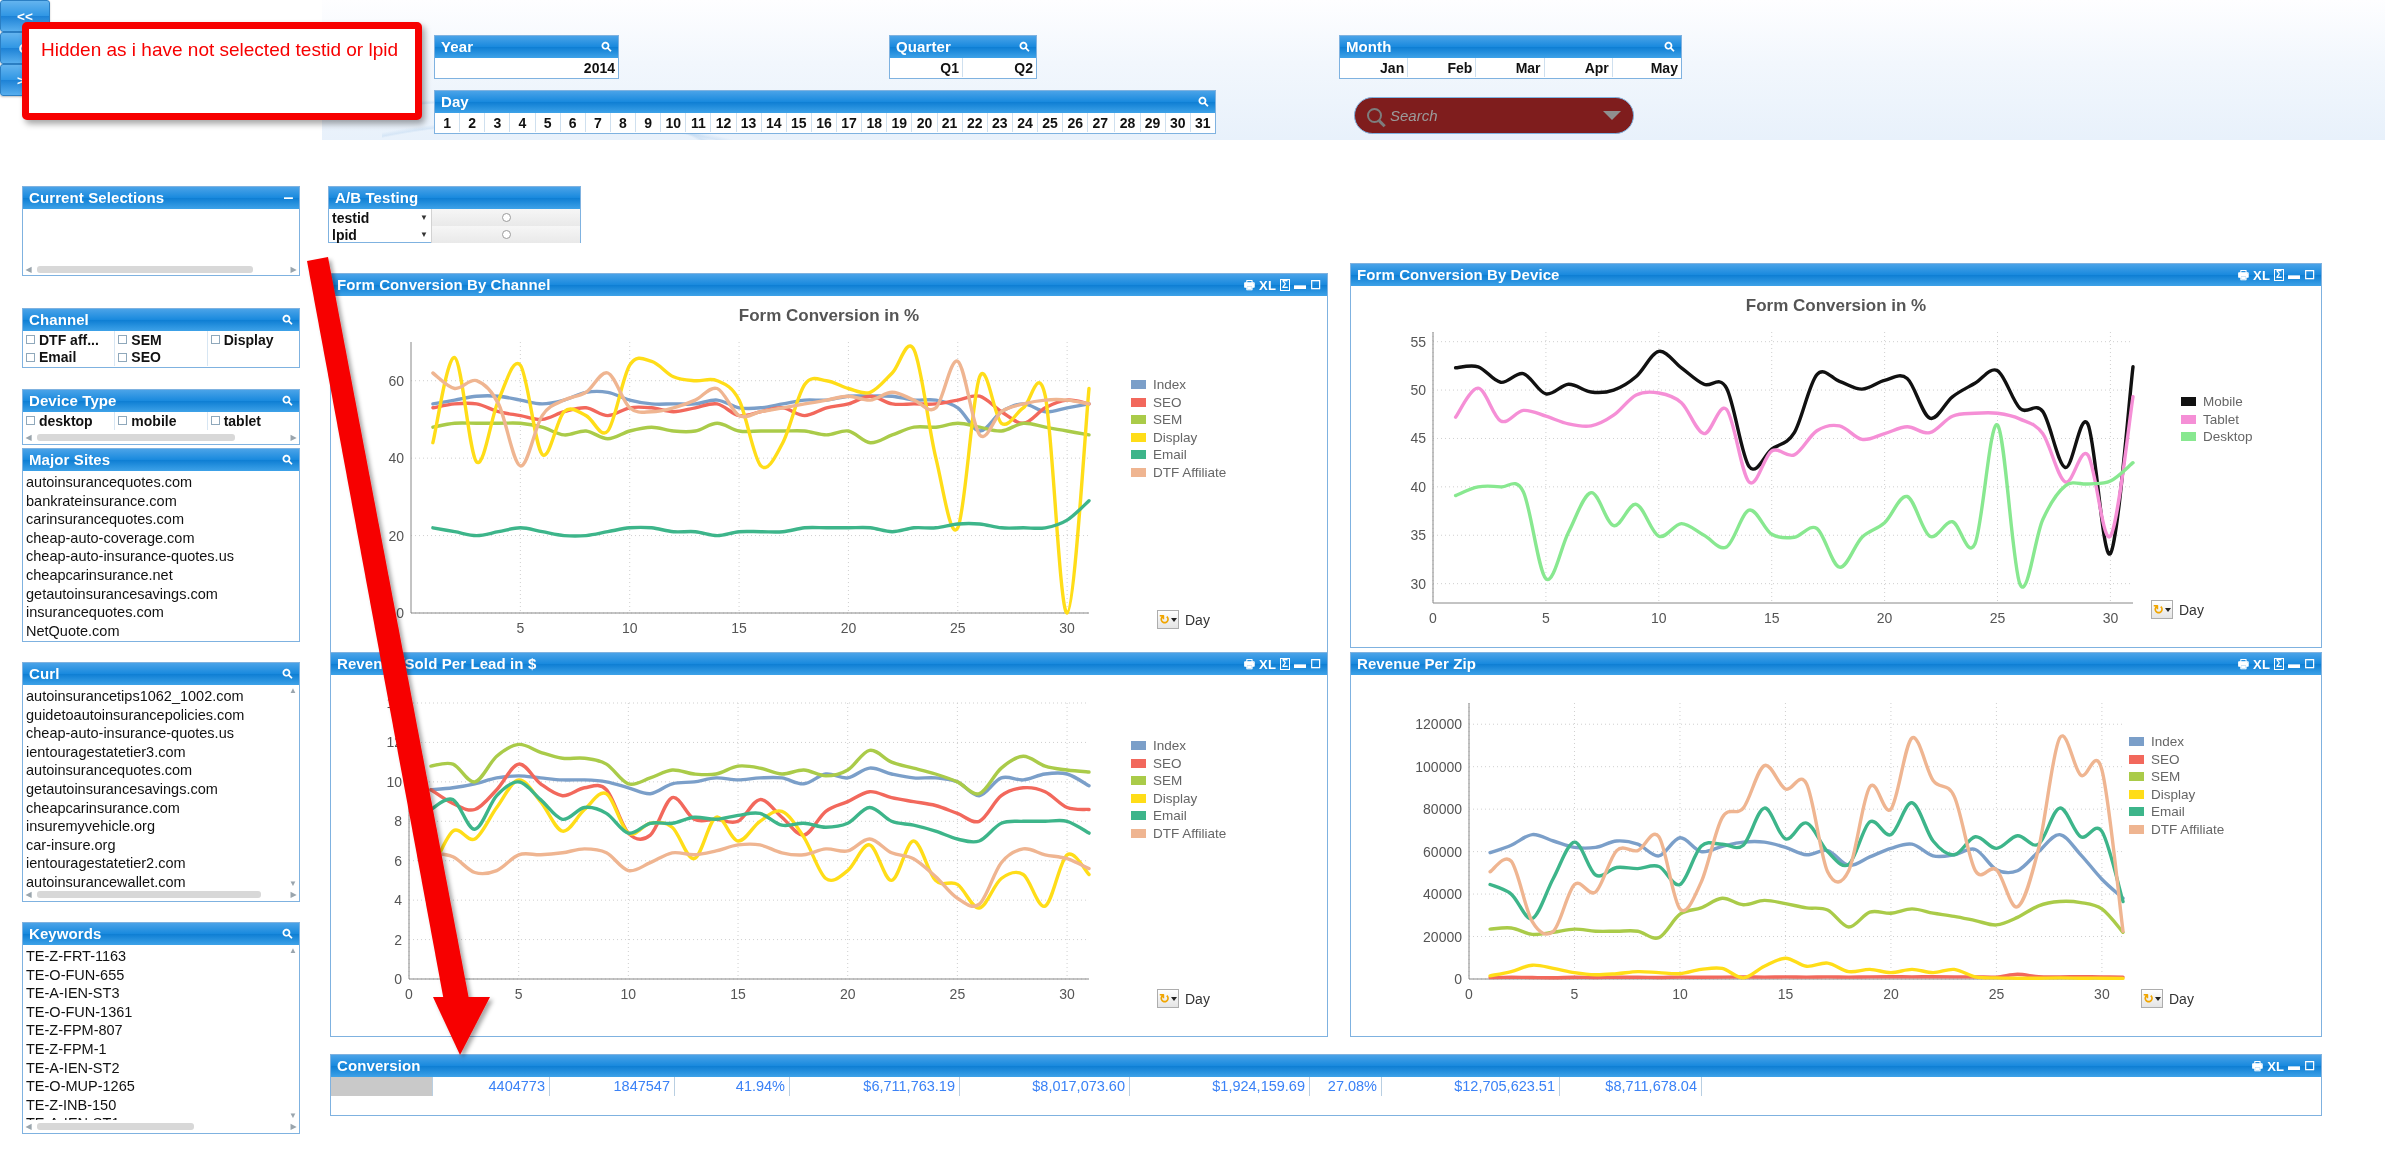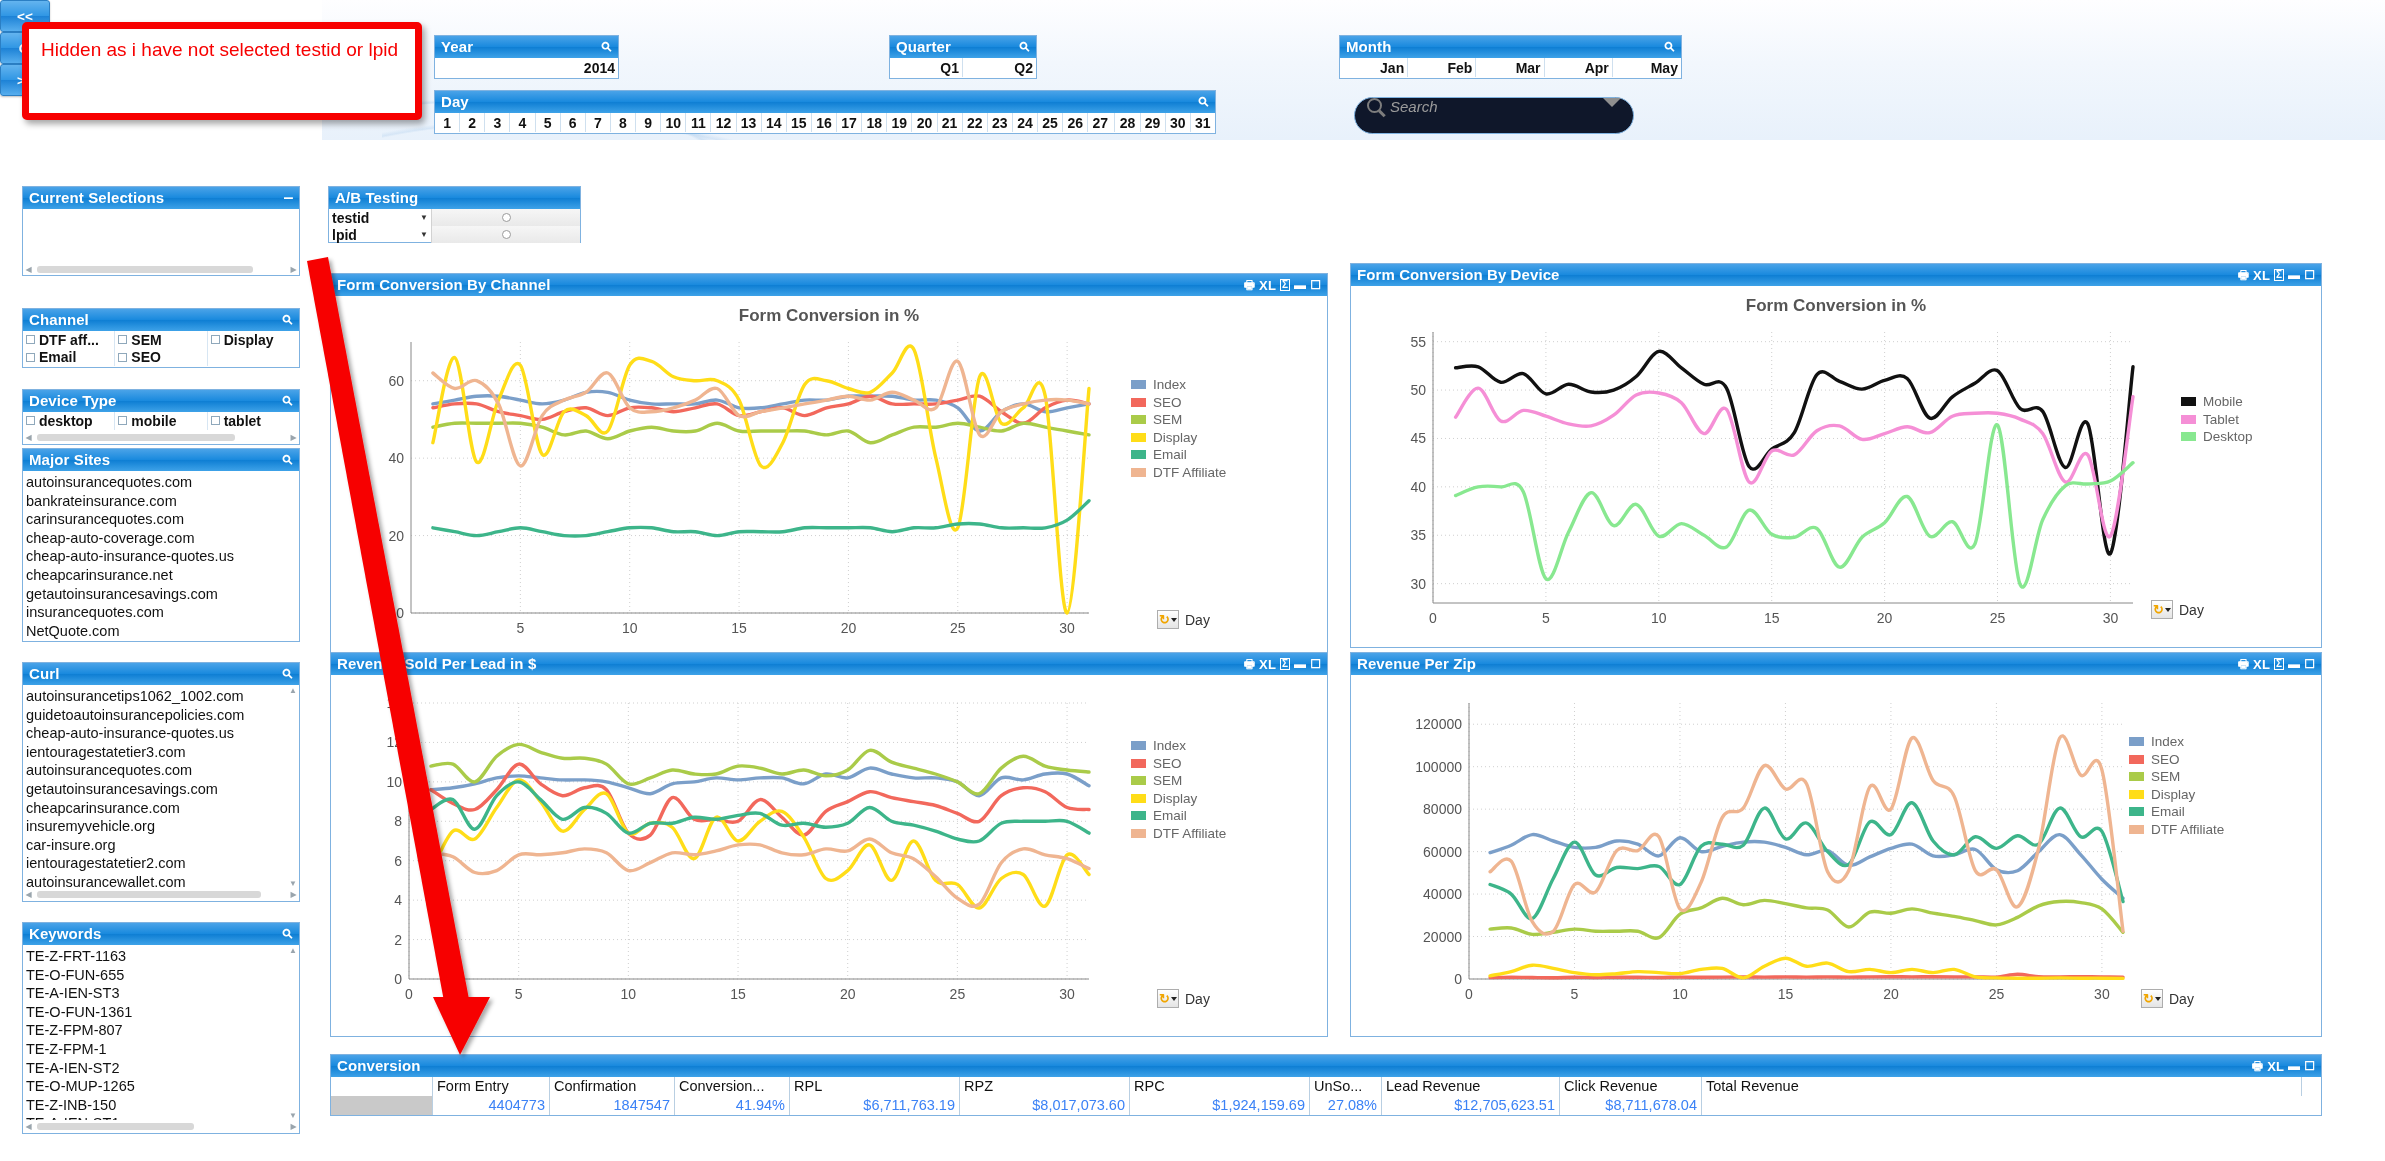--- a/index.html
+++ b/index.html
@@ -84,22 +84,22 @@
   .radio { width:9px; height:9px; border:1.4px solid #9b9b9b; border-radius:50%; background:#fff; }
   
   .cb-row { display:flex; }
   .cb { flex:1; display:flex; align-items:center; gap:4px; font-size:14px; font-weight:bold;
         color:#111; border-right:1px solid #d7e6f3; height:17.5px; padding-left:3px; }
   .cb:last-child { border-right:none; }
   .cb i { width:9px; height:9px; border:1px solid #8fa8bb; background:#fff; display:block; flex:0 0 auto; }
   
   #searchbox {
     position:absolute; left:1354px; top:97px; width:280px; height:37px;
-    border:1px solid #7fb2e0; border-radius:19px; background:#0f172a;
-    display:flex; padding:0 12px; gap:8px;
+    border:1px solid #7fb2e0; border-radius:19px; background:#7f1d1d;
+    display:flex; align-items:center; padding:0 12px; gap:8px;
   }
   .mag { width:15px; height:15px; border:2.6px solid #7d7d7d; border-radius:50%; position:relative; flex:0 0 auto; }
   .mag::after { content:""; position:absolute; right:-6px; bottom:-4px; width:8px; height:2.6px;
                 background:#7d7d7d; transform:rotate(45deg); }
   #searchbox .ph { flex:1; color:#9b9b9b; font-style:italic; font-size:15px; }
   .caret-dn { border-left:9px solid transparent; border-right:9px solid transparent;
               border-top:9px solid #8f8f8f; }
   
   #anno {
     position:absolute; left:22px; top:22px; width:400px; height:98px;
@@ -759,33 +759,20 @@
 <div class="qv" style="left:330px;top:1054px;width:1992px;height:62px;">
   <div class="qv-cap">
     <span class="ttl">Conversion</span>
     <span class="cap-icons">
       <span>🖶</span>
       <span style="font-size:13px;font-weight:bold">XL</span>
       <span>▬</span>
       <span>☐</span>
     </span>
   </div>
-  <div class="ct-head" id="ct-head">
-      <div style="width: 102px;"></div>
-      <div style="width: 117px;">Form Entry</div>
-      <div style="width: 125px;">Confirmation</div>
-      <div style="width: 115px;">Conversion...</div>
-      <div style="width: 170px;">RPL</div>
-      <div style="width: 170px;">RPZ</div>
-      <div style="width: 180px;">RPC</div>
-      <div style="width: 72px;">UnSo...</div>
-      <div style="width: 178px;">Lead Revenue</div>
-      <div style="width: 142px;">Click Revenue</div>
-      <div style="width: 600px;">Total Revenue</div>
-    </div>
   <div id="ct-body">
       <div class="ct-row">
         <div class="sel" style="width: 102px;"></div>
         <div style="width: 117px;">4404773</div>
         <div style="width: 125px;">1847547</div>
         <div style="width: 115px;">41.94%</div>
         <div style="width: 170px;">$6,711,763.19</div>
         <div style="width: 170px;">$8,017,073.60</div>
         <div style="width: 180px;">$1,924,159.69</div>
         <div style="width: 72px;">27.08%</div>

